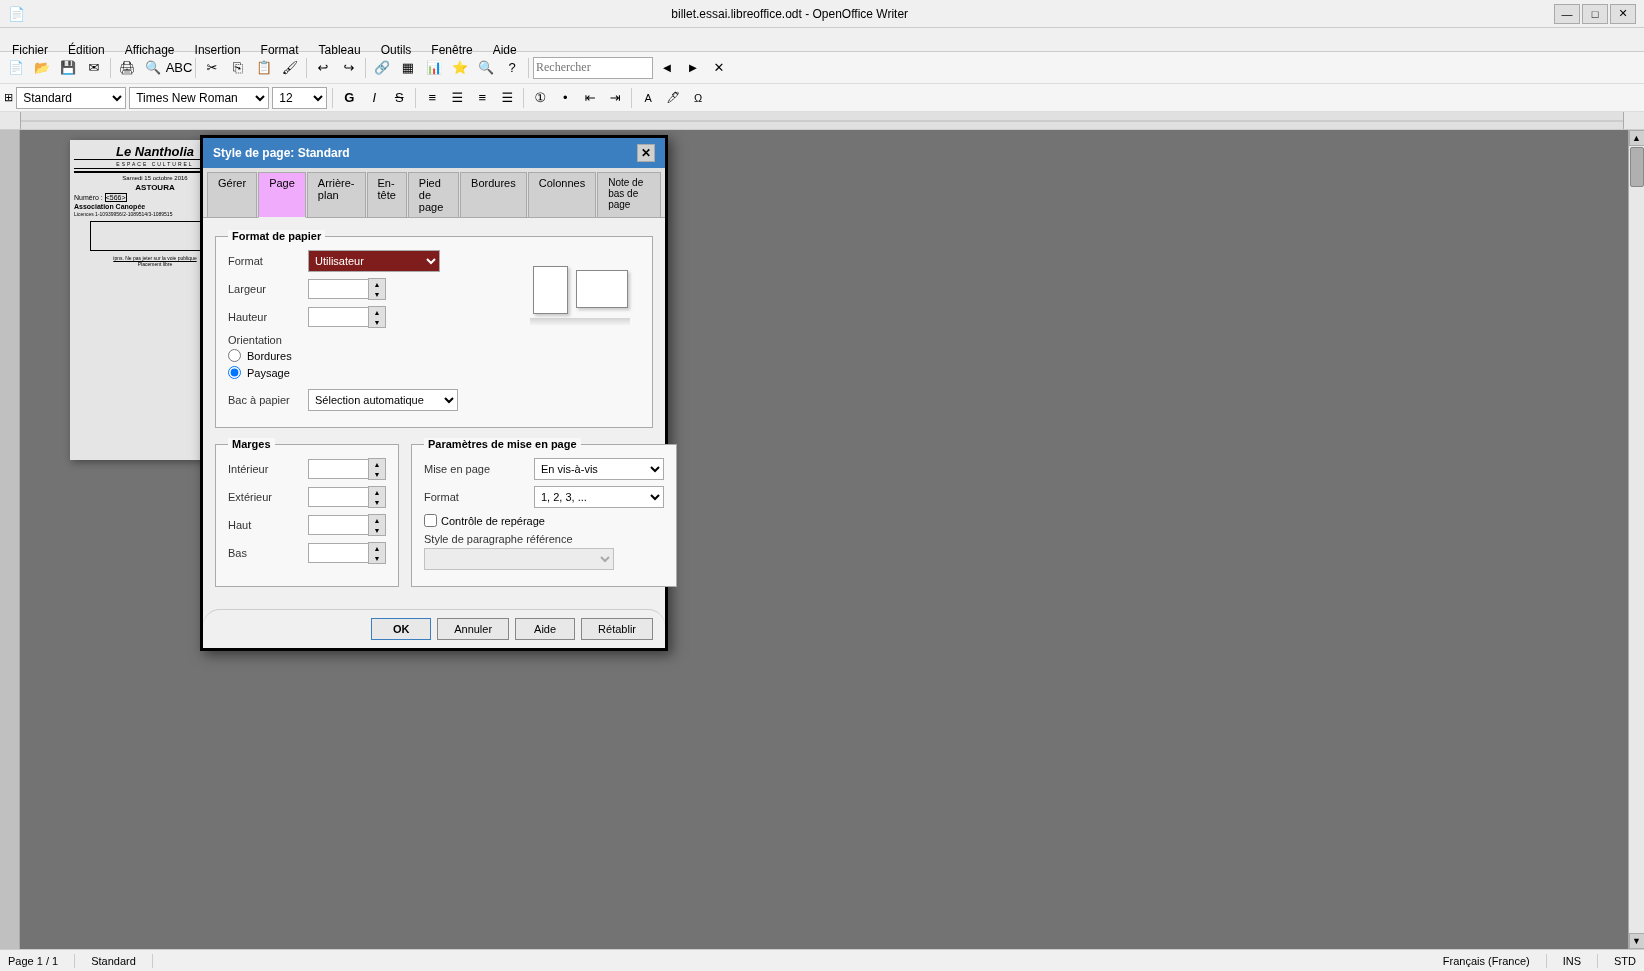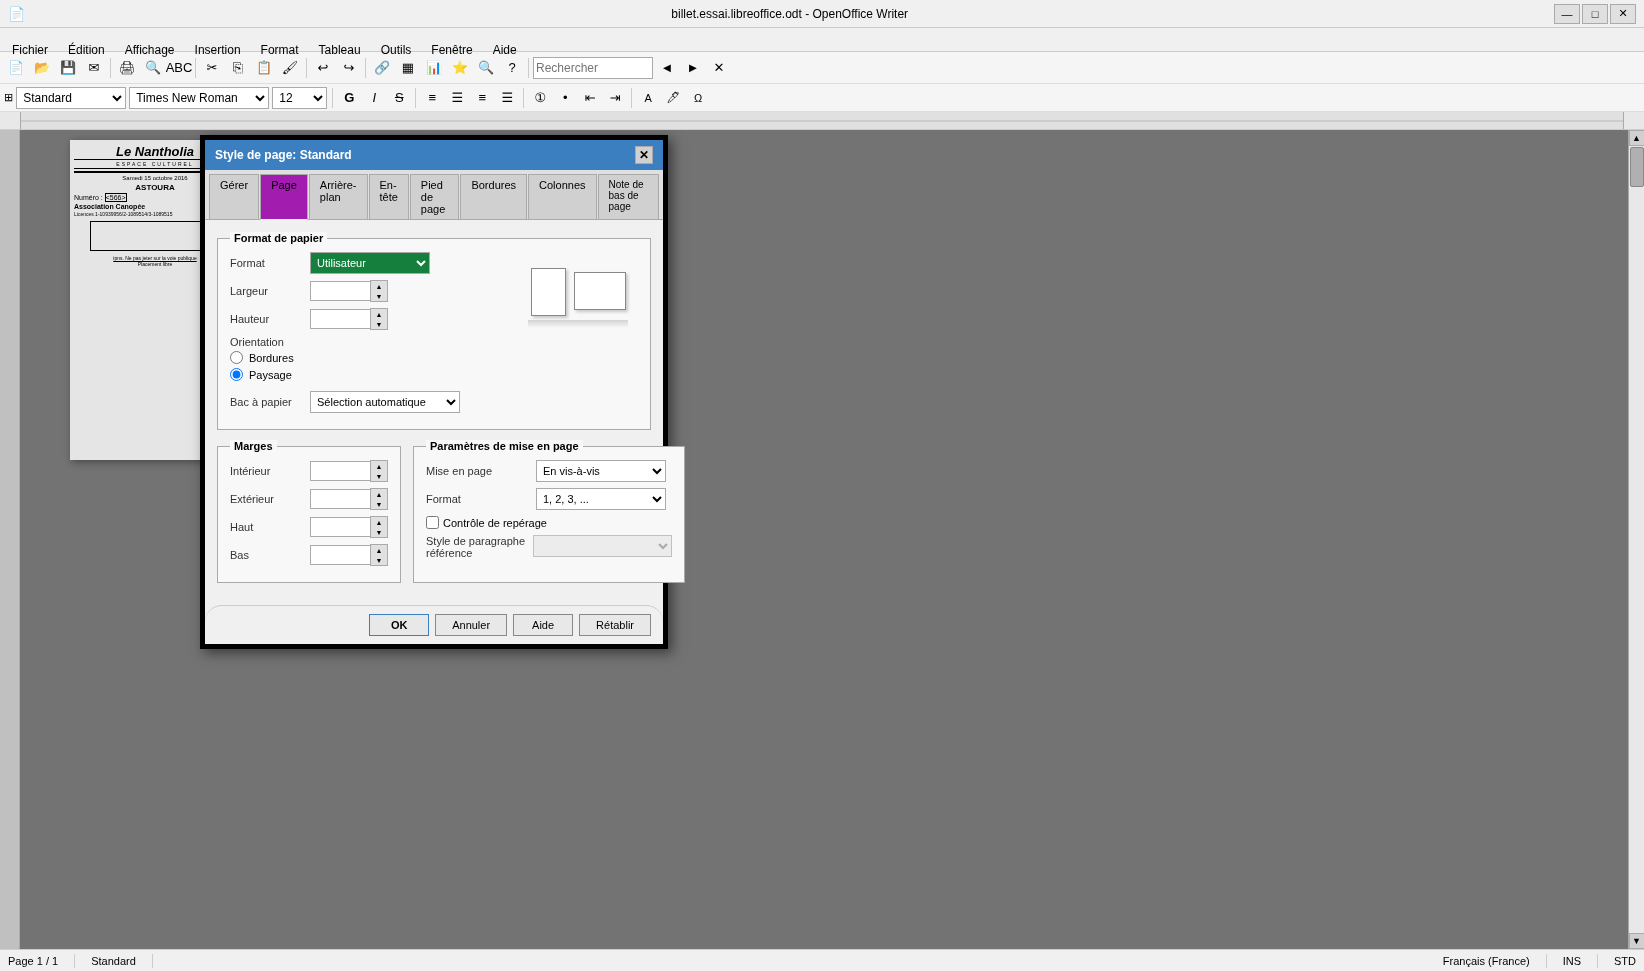--- a/index.html
+++ b/index.html
@@ -51,20 +51,21 @@
       border-radius: 2px;
     }
     .tb-sep { width: 1px; height: 20px; background: #ccc; margin: 0 2px; }
     .tb-select {
       height: 22px;
       border: 1px solid #aaa;
       background: white;
       font-size: 12px;
       padding: 0 2px;
       cursor: pointer;
+      font-family: Liberation Serif, serif;
     }
 
     
     #fmtbar {
       background: #f5f5f5;
       height: 28px;
       display: flex;
       align-items: center;
       padding: 0 4px;
       border-bottom: 1px solid #ddd;
@@ -180,21 +181,21 @@
       align-items: flex-start;
       justify-content: flex-start;
       padding-top: 10px;
       padding-left: 490px;
       z-index: 100;
     }
 
     
     #dialog {
       background: #f0f0f0;
-      border: 5px solid #000000;
+      border: 3px solid #000000;
       box-shadow: 4px 4px 12px rgba(0,0,0,0.5);
       width: 468px;
       font-size: 12px;
     }
     #dialog-title {
       background: #3c7fc0;
       color: white;
       padding: 6px 10px;
       display: flex;
       justify-content: space-between;
@@ -222,21 +223,21 @@
     }
     .dtab {
       padding: 4px 10px;
       background: #d0d0d0;
       border: 1px solid #aaa;
       border-bottom: none;
       cursor: pointer;
       font-size: 11px;
     }
     .dtab.active {
-      background: #a21caf;
+      background: #f0abfc;
       border-bottom: 1px solid #f0f0f0;
       margin-bottom: -1px;
       z-index: 1;
     }
 
     
     #dialog-body {
       padding: 12px;
       background: #f0f0f0;
     }
@@ -552,21 +553,21 @@
 
           <fieldset class="fieldset">
             <legend class="fieldset-legend">Format de papier</legend>
 
             <div style="display:flex; gap:16px;">
 
               <div style="flex:1;">
 
                 <div class="form-row">
                   <label class="form-label">Format</label>
-                  <select class="form-select" style="width:120px; background:#15803d; color:white;">
+                  <select class="form-select" style="width:132px; background:#7f1d1d; color:white;">
                     <option>Utilisateur</option>
                     <option>A4</option>
                     <option>A5</option>
                   </select>
                 </div>
 
                 <div class="form-row">
                   <label class="form-label">Largeur</label>
                   <div class="form-input-spin">
                     <input type="text" class="spin-input" style="">
@@ -689,21 +690,21 @@
                   <option>I, II, III, ...</option>
                   <option>i, ii, iii, ...</option>
                 </select>
               </div>
 
               <div class="checkbox-row">
                 <input type="checkbox" id="register" style="">
                 <label class="checkbox-label" for="register">Contrôle de repérage</label>
               </div>
 
-              <div class="form-row" style="flex-direction:row; align-items:flex-start;">
+              <div class="form-row" style="flex-direction:column; align-items:flex-start;">
                 <label class="form-label-wide" style="margin-bottom:3px; width:auto;">Style de paragraphe référence</label>
                 <select class="form-select disabled-input" style="width:190px;" disabled="">
                   <option></option>
                 </select>
               </div>
             </fieldset>
 
           </div>
 
         </div>

